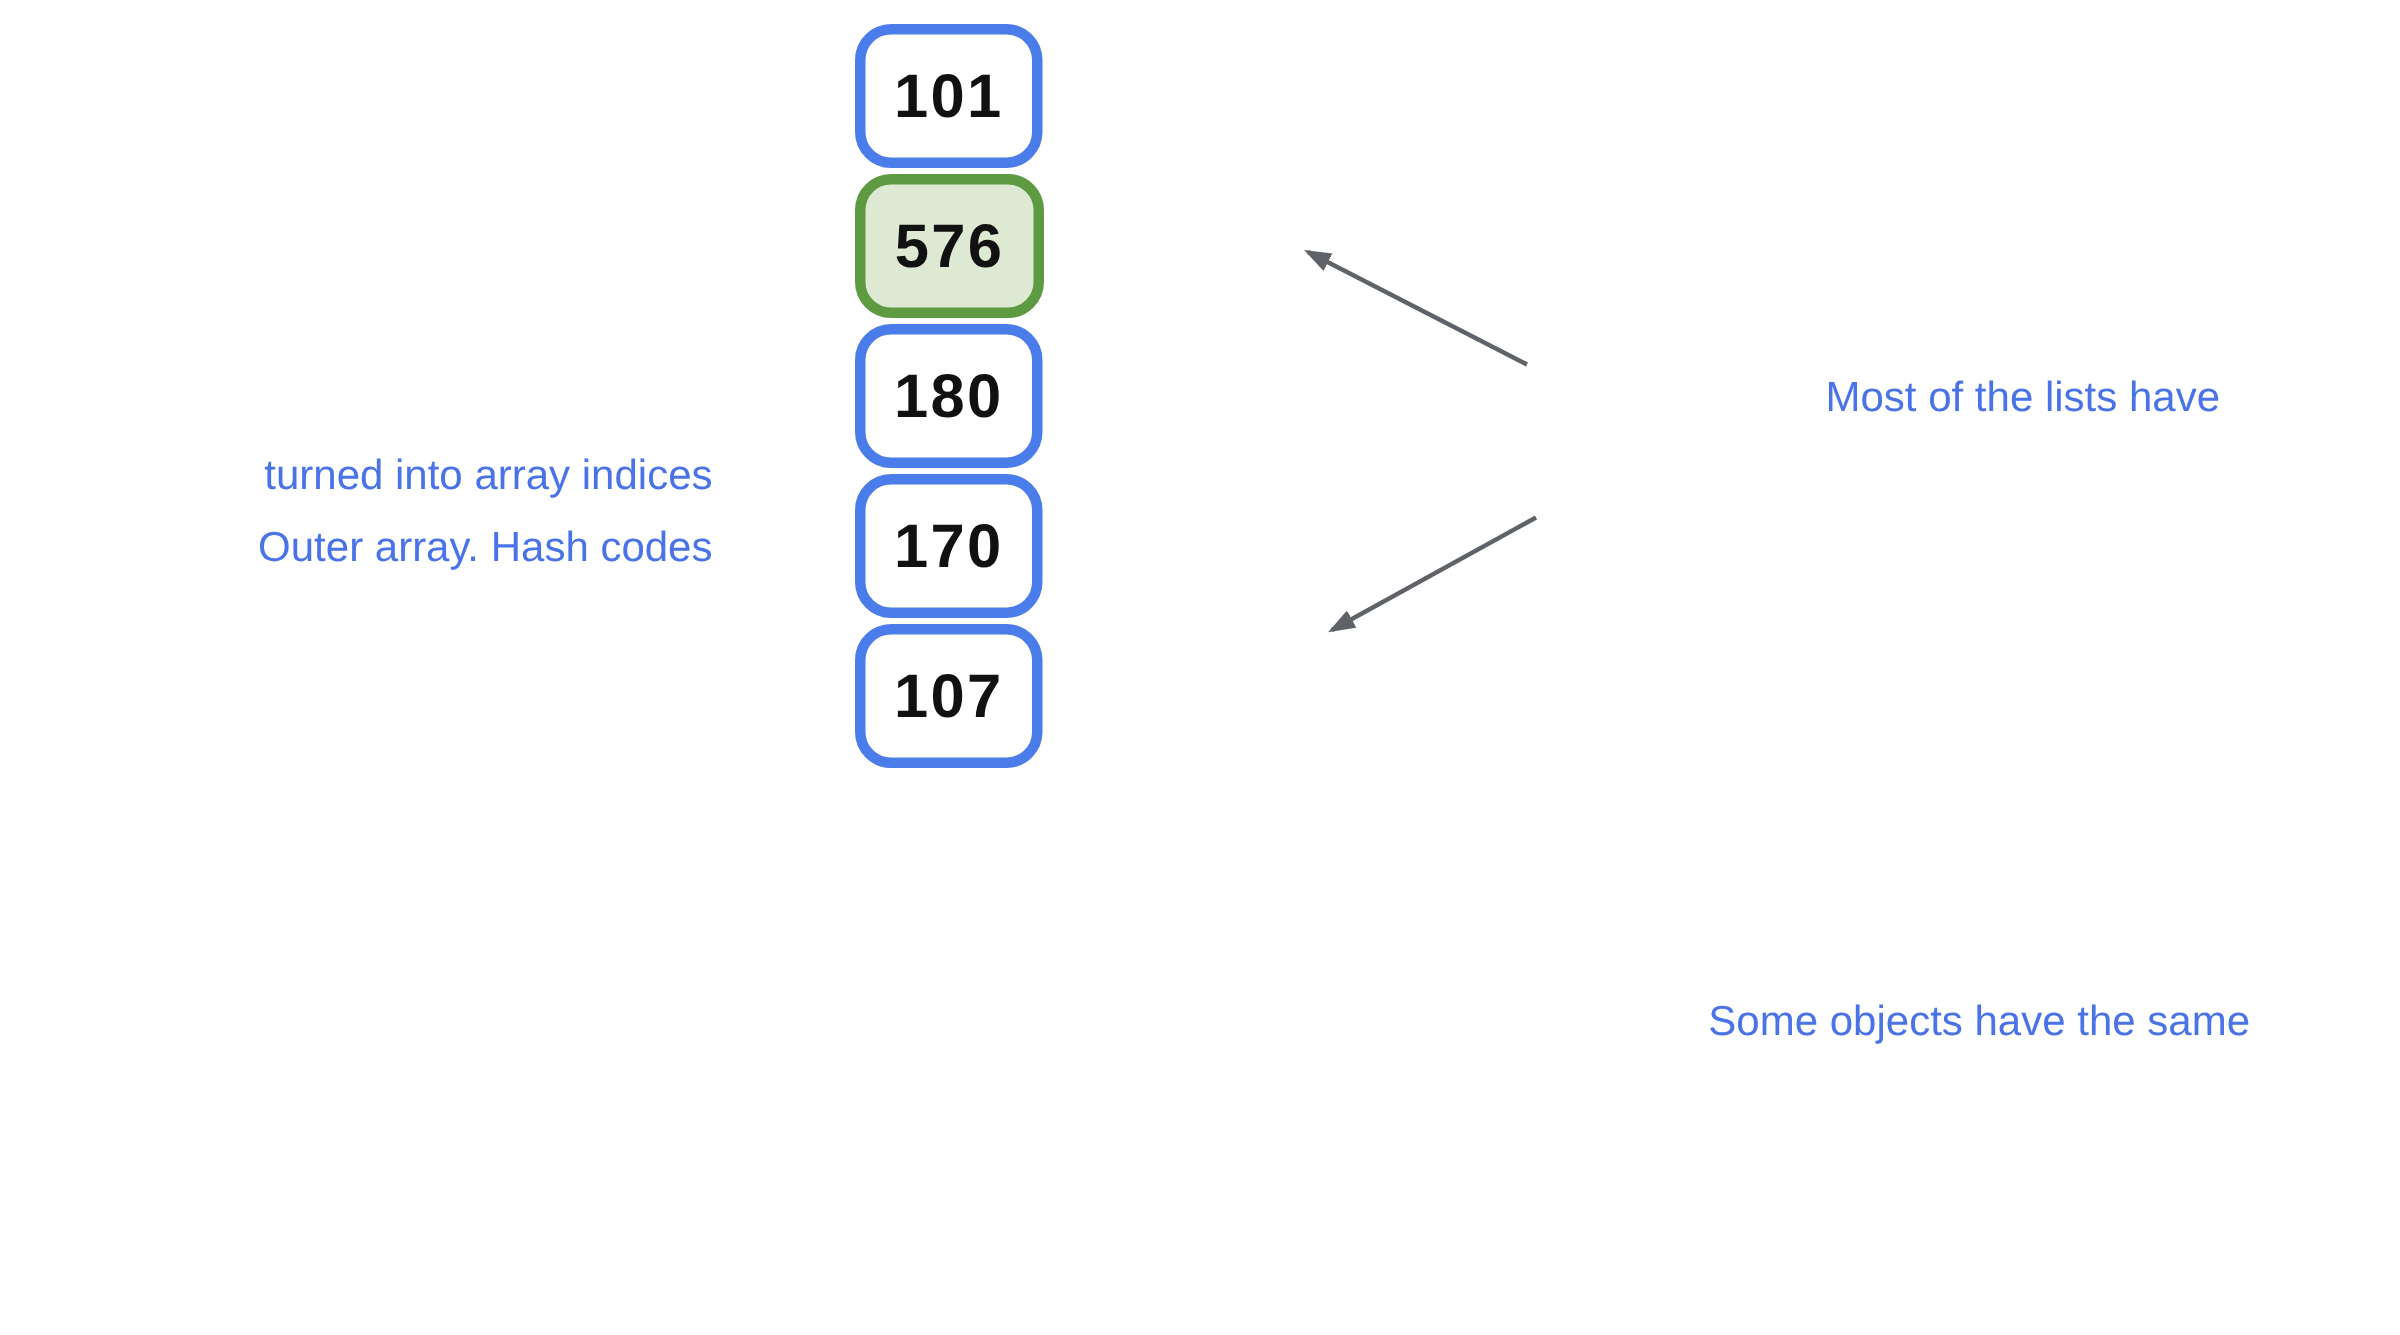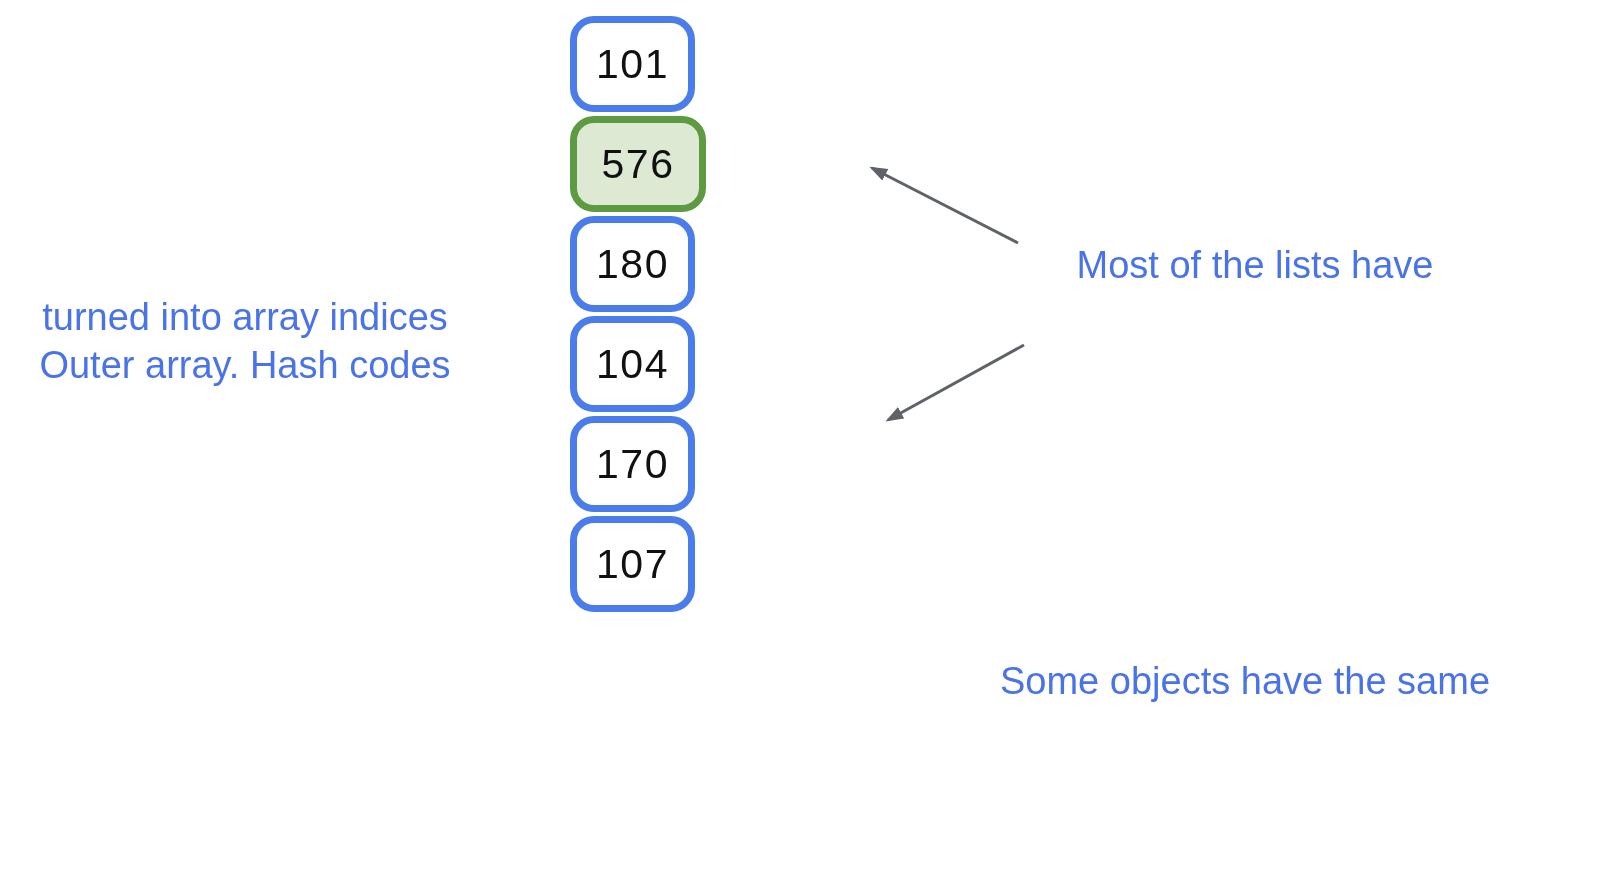--- a/index.html
+++ b/index.html
@@ -51,38 +51,39 @@
   .cell{
     box-sizing:border-box;
     height:96px;
     display:flex;
     align-items:center;
     justify-content:center;
     border-radius:24px;
     font-size:41px;
     letter-spacing:1.5px;
     color:var(--number-text);
+    font-weight:bold;
   }
   .index-cell{
     width:125px;
     border:7px solid var(--array-border);
     background:var(--cell-fill);
   }
   .bucket-cell{
-    width:136px;
+    width:126px;
     border:7px solid var(--bucket-border);
     background:var(--bucket-fill);
     text-align:right;
   }
   .label{
     position:absolute;
     color:var(--label-text);
-    font-size:38px;
+    font-size:28px;
     line-height:48px;
-    text-align:center;
+    text-align:right;
     font-weight:500;
   }
   .label-outer{ left:15px;  top:293px; width:460px; }
   .label-one-element{ left:1030px; top:241px; width:450px; }
   .label-same-hash{ left:990px; top:657px; width:510px; }
 </style>
 </head>
 <body>
 
 <div class="canvas">
@@ -117,23 +118,20 @@
     </div>
 
     <div class="array-row">
       <div class="cell bucket-cell">576</div>
     </div>
 
     <div class="array-row">
       <div class="cell index-cell">180</div>
     </div>
 
-    <div class="array-row">
-      <div class="cell index-cell">104</div>
-    </div>
 
 
     <div class="array-row">
       <div class="cell index-cell">170</div>
     </div>
 
     <div class="array-row">
       <div class="cell index-cell">107</div>
     </div>
 

